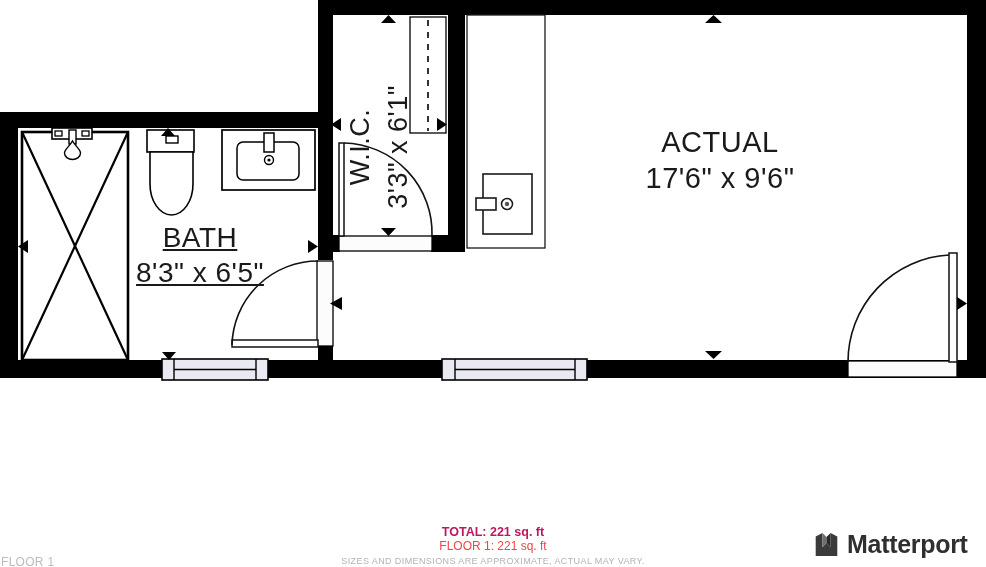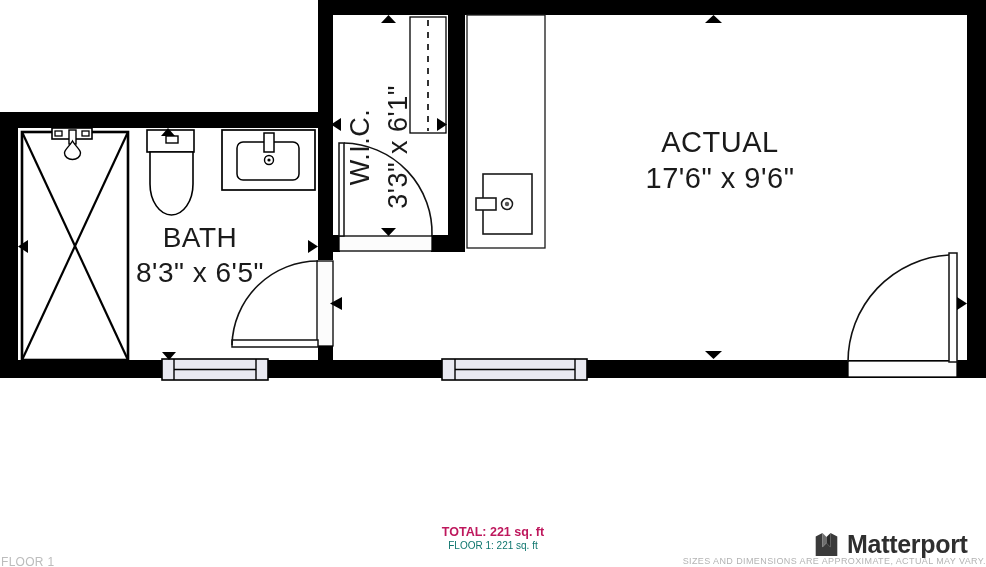--- a/index.html
+++ b/index.html
@@ -7,32 +7,32 @@
     position:relative;width:986px;height:567px;background:#ffffff;
     overflow:hidden;font-family:"Liberation Sans",sans-serif;color:#1a1a1a;
   }
   .plan-svg{position:absolute;left:0;top:0;}
   .room-label{
     position:absolute;text-align:center;color:#1a1a1a;
     font-family:"Liberation Sans",sans-serif;letter-spacing:.5px;line-height:36px;
   }
   .room-label .dims{white-space:nowrap;}
   .label-bedroom{left:560px;top:124px;width:320px;font-size:29px;}
-  .label-bath{left:80px;top:220px;width:240px;font-size:28px;line-height:35px;}
+  .label-bath{left:80px;top:220px;width:240px;font-size:28px;line-height:35px;text-decoration:underline;}
   .label-wic{
     left:281px;top:107px;width:200px;height:80px;font-size:27px;line-height:38px;
     transform:rotate(-90deg);
   }
   .footer-center{
     position:absolute;left:0;top:525px;width:100%;text-align:center;
   }
   .footer-total{font-size:12.5px;font-weight:bold;color:#be185d;line-height:14px;}
-  .footer-floor{font-size:10px;color:#0f766e;line-height:14px;}
+  .footer-floor{font-size:12px;color:#ef4444;line-height:14px;}
   .footer-disclaimer{
-    position:absolute;left:0;top:556px;width:100%;text-align:right;
+    position:absolute;left:0;top:556px;width:100%;text-align:center;
     font-size:9px;color:#b3b3b3;letter-spacing:.4px;
   }
   .floor-name{
     position:absolute;left:1px;top:555px;font-size:12px;color:#bcbcbc;letter-spacing:.3px;
   }
   .brand{
     position:absolute;left:813px;top:530px;display:flex;align-items:center;gap:7px;
   }
   .brand-text{
     font-size:25px;font-weight:600;color:#2f2f2f;letter-spacing:-0.3px;

